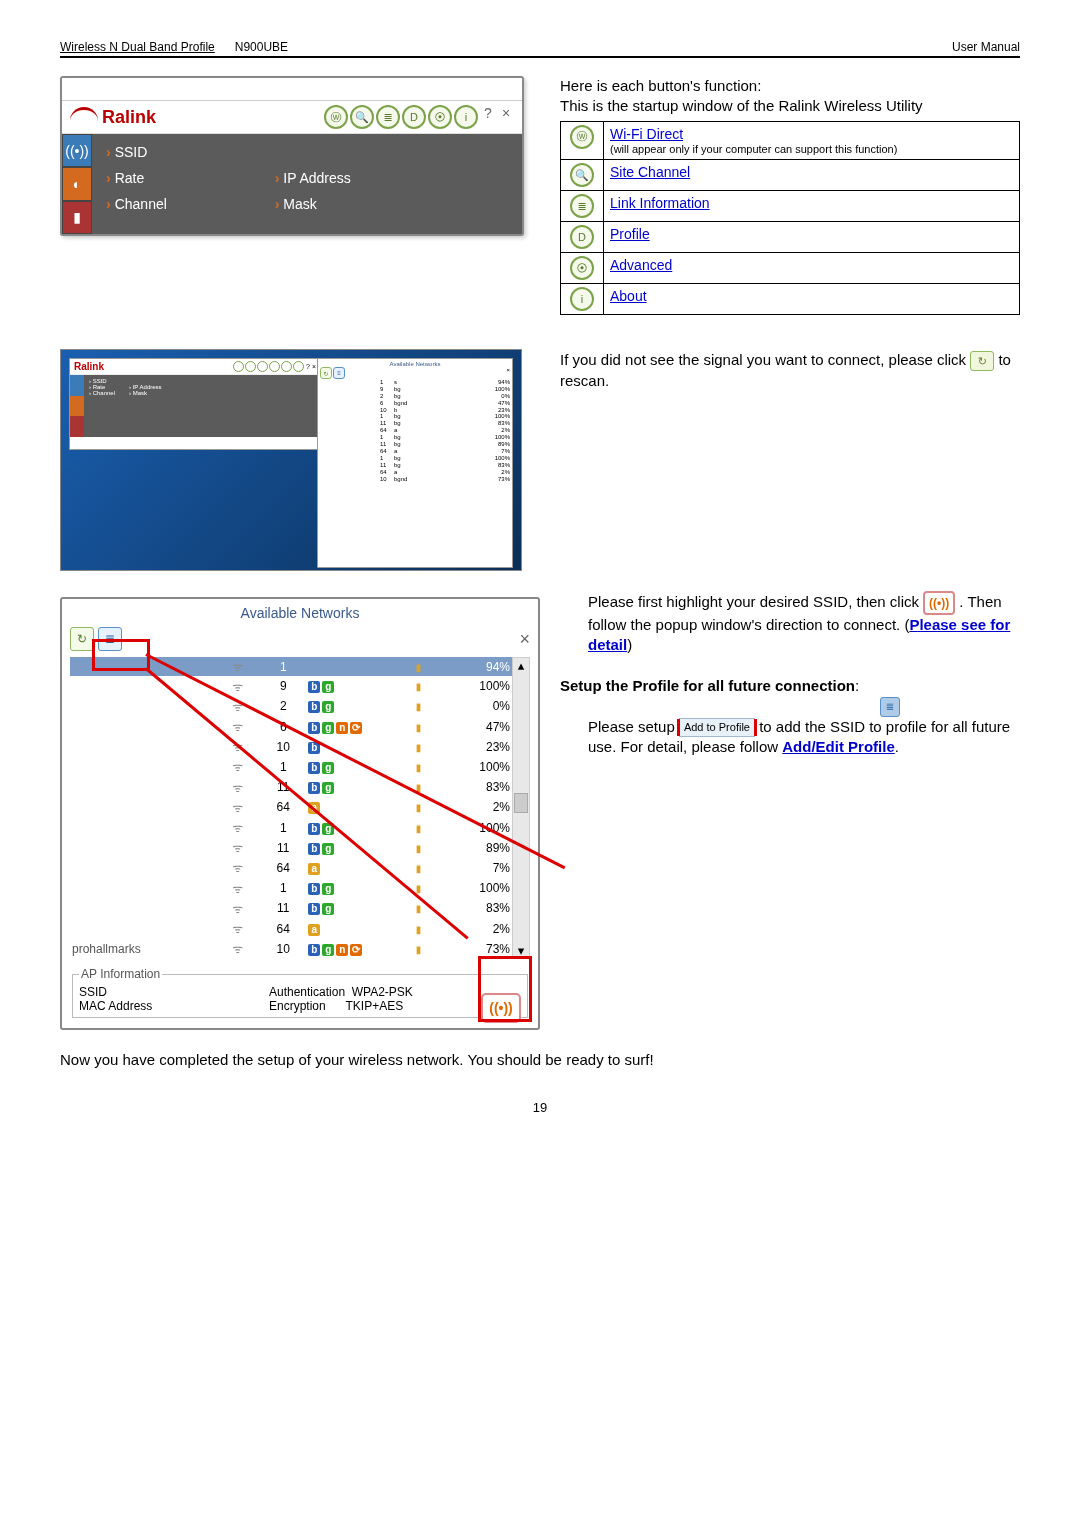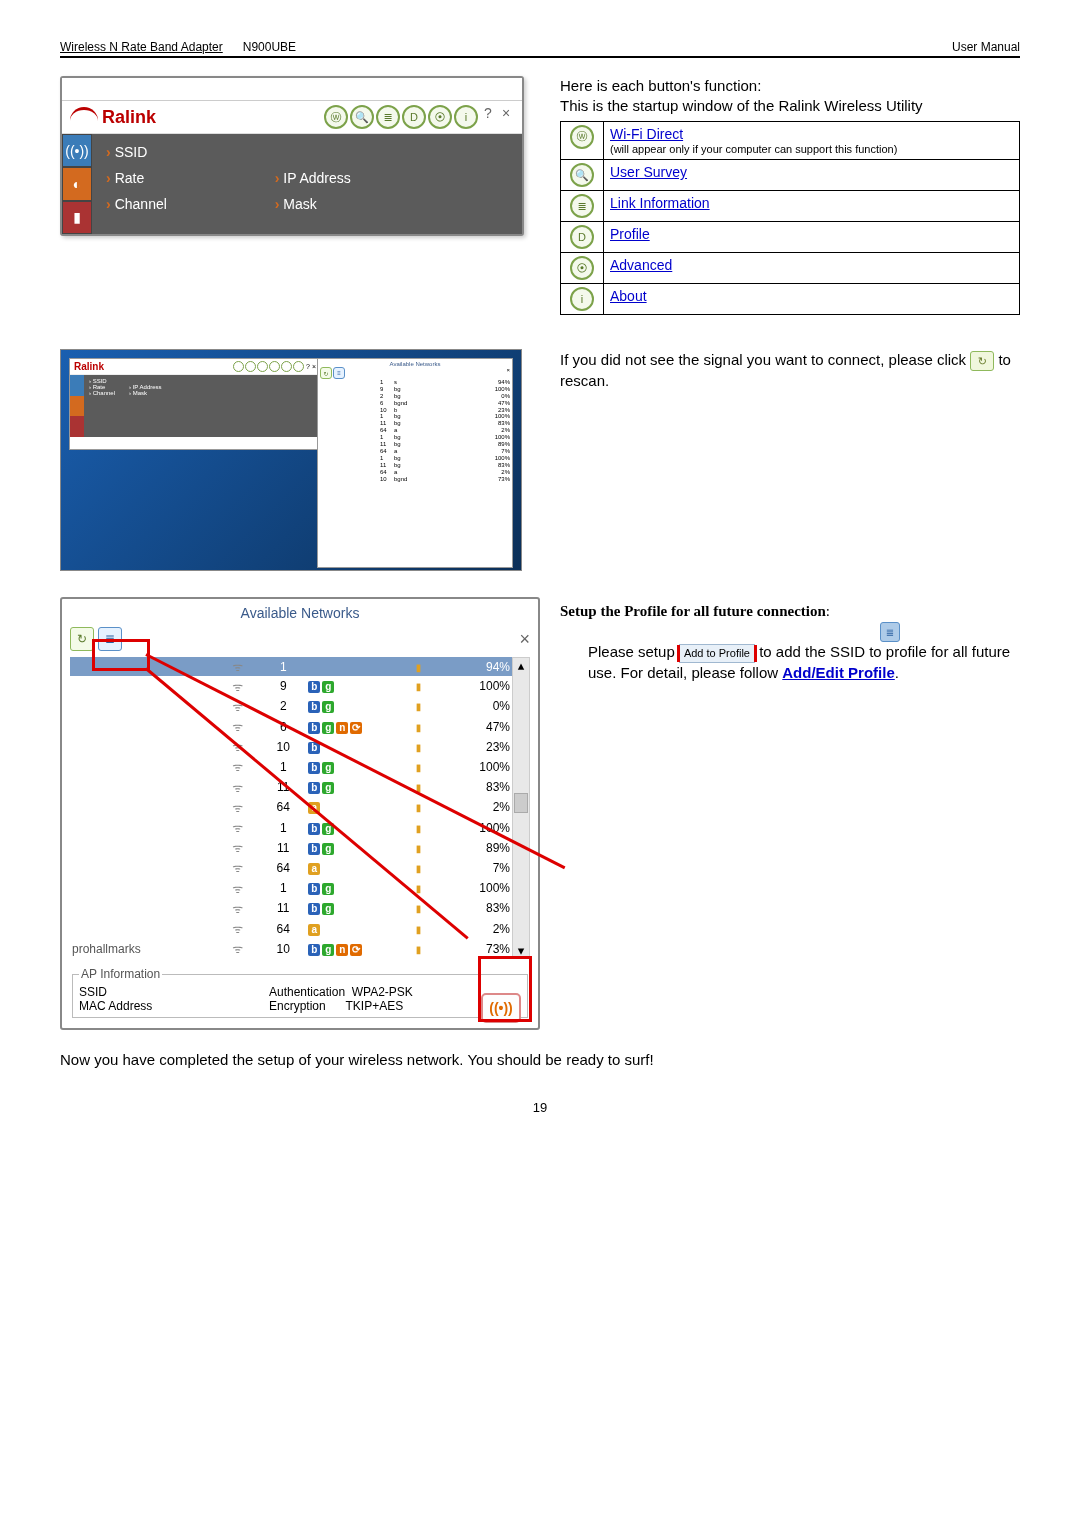--- a/index.html
+++ b/index.html
@@ -255,21 +255,21 @@
   }
   .body-text { font-size:15px; line-height:1.35;}
   .pagenum { text-align:center; font-size:13px; margin-top:30px;}
   b.sec { font-weight:bold;}
 </style>
 </head>
 <body>
 
 <div class="header-row">
   <div class="left">
-    <u>Wireless N Rate Band Adapter</u>
+    <u>Wireless N Dual Band Profile</u>
     &nbsp;&nbsp;&nbsp;&nbsp;
     <span>N900UBE</span>
   </div>
   <div>User Manual</div>
 </div>
 
 <div class="two-col">
   <div class="leftcol">
     <div class="ralink-box">
       <div class="ralink-top"></div>
@@ -322,21 +322,21 @@
           <tr>
             <td class="iconcell">
               <span class="circbtn" style="margin: auto;">ⓦ</span>
             </td>
             <td><span class="link">Wi-Fi Direct</span><div class="sublabel">(will appear only if your computer can support this function)</div></td>
           </tr>
           <tr>
             <td class="iconcell">
               <span class="circbtn" style="margin: auto;">🔍</span>
             </td>
-            <td><span class="link">User Survey</span></td>
+            <td><span class="link">Site Channel</span></td>
           </tr>
           <tr>
             <td class="iconcell">
               <span class="circbtn" style="margin: auto;">≣</span>
             </td>
             <td><span class="link">Link Information</span></td>
           </tr>
           <tr>
             <td class="iconcell">
               <span class="circbtn" style="margin: auto;">D</span>
@@ -672,21 +672,26 @@
         <span class="connect-btn">((•))</span>
       </fieldset>
 
       <div class="red-box" style="top:40px;left:30px;width:52px;height:26px;"></div>
       <div class="red-box" style="bottom:6px;right:6px;width:48px;height:60px;"></div>
       <div class="red-line" style="top:68px;left:84px;width:420px;transform:rotate(40deg);"></div>
       <div class="red-line" style="top:54px;left:84px;width:470px;transform:rotate(27deg);"></div>
     </div>
   </div>
   <div class="rightcol body-text">
-    <div style="margin-top:10px;font-family:Liberation Serif, serif;"><b class="sec">Setup the Profile for all future connection</b><span>:</span></div>
+    <div style="padding-left:28px;">
+      <span>Please first highlight your desired SSID, then click </span>
+      <span class="inline-connect">((•))</span>
+      <span>. Then follow the popup window's direction to connect. (</span><span class="linkb">Please see for detail</span><span>)</span>
+    </div>
+    <div style="margin-top:20px;"><b class="sec">Setup the Profile for all future connection</b><span>:</span></div>
     <div style="padding-left:28px;">
       <div style="text-align:right;padding-right:120px;"><span class="add-profile-icon">≣</span></div>
       <span>Please setup </span>
       <span class="add-profile-btn">Add to Profile</span>
       <span> to add the SSID to profile for all future use. For detail, please follow </span><span class="linkb">Add/Edit Profile</span><span>.</span>
     </div>
   </div>
 </div>
 
 <div class="body-text" style="margin-top:16px;">Now you have completed the setup of your wireless network. You should be ready to surf!</div>

